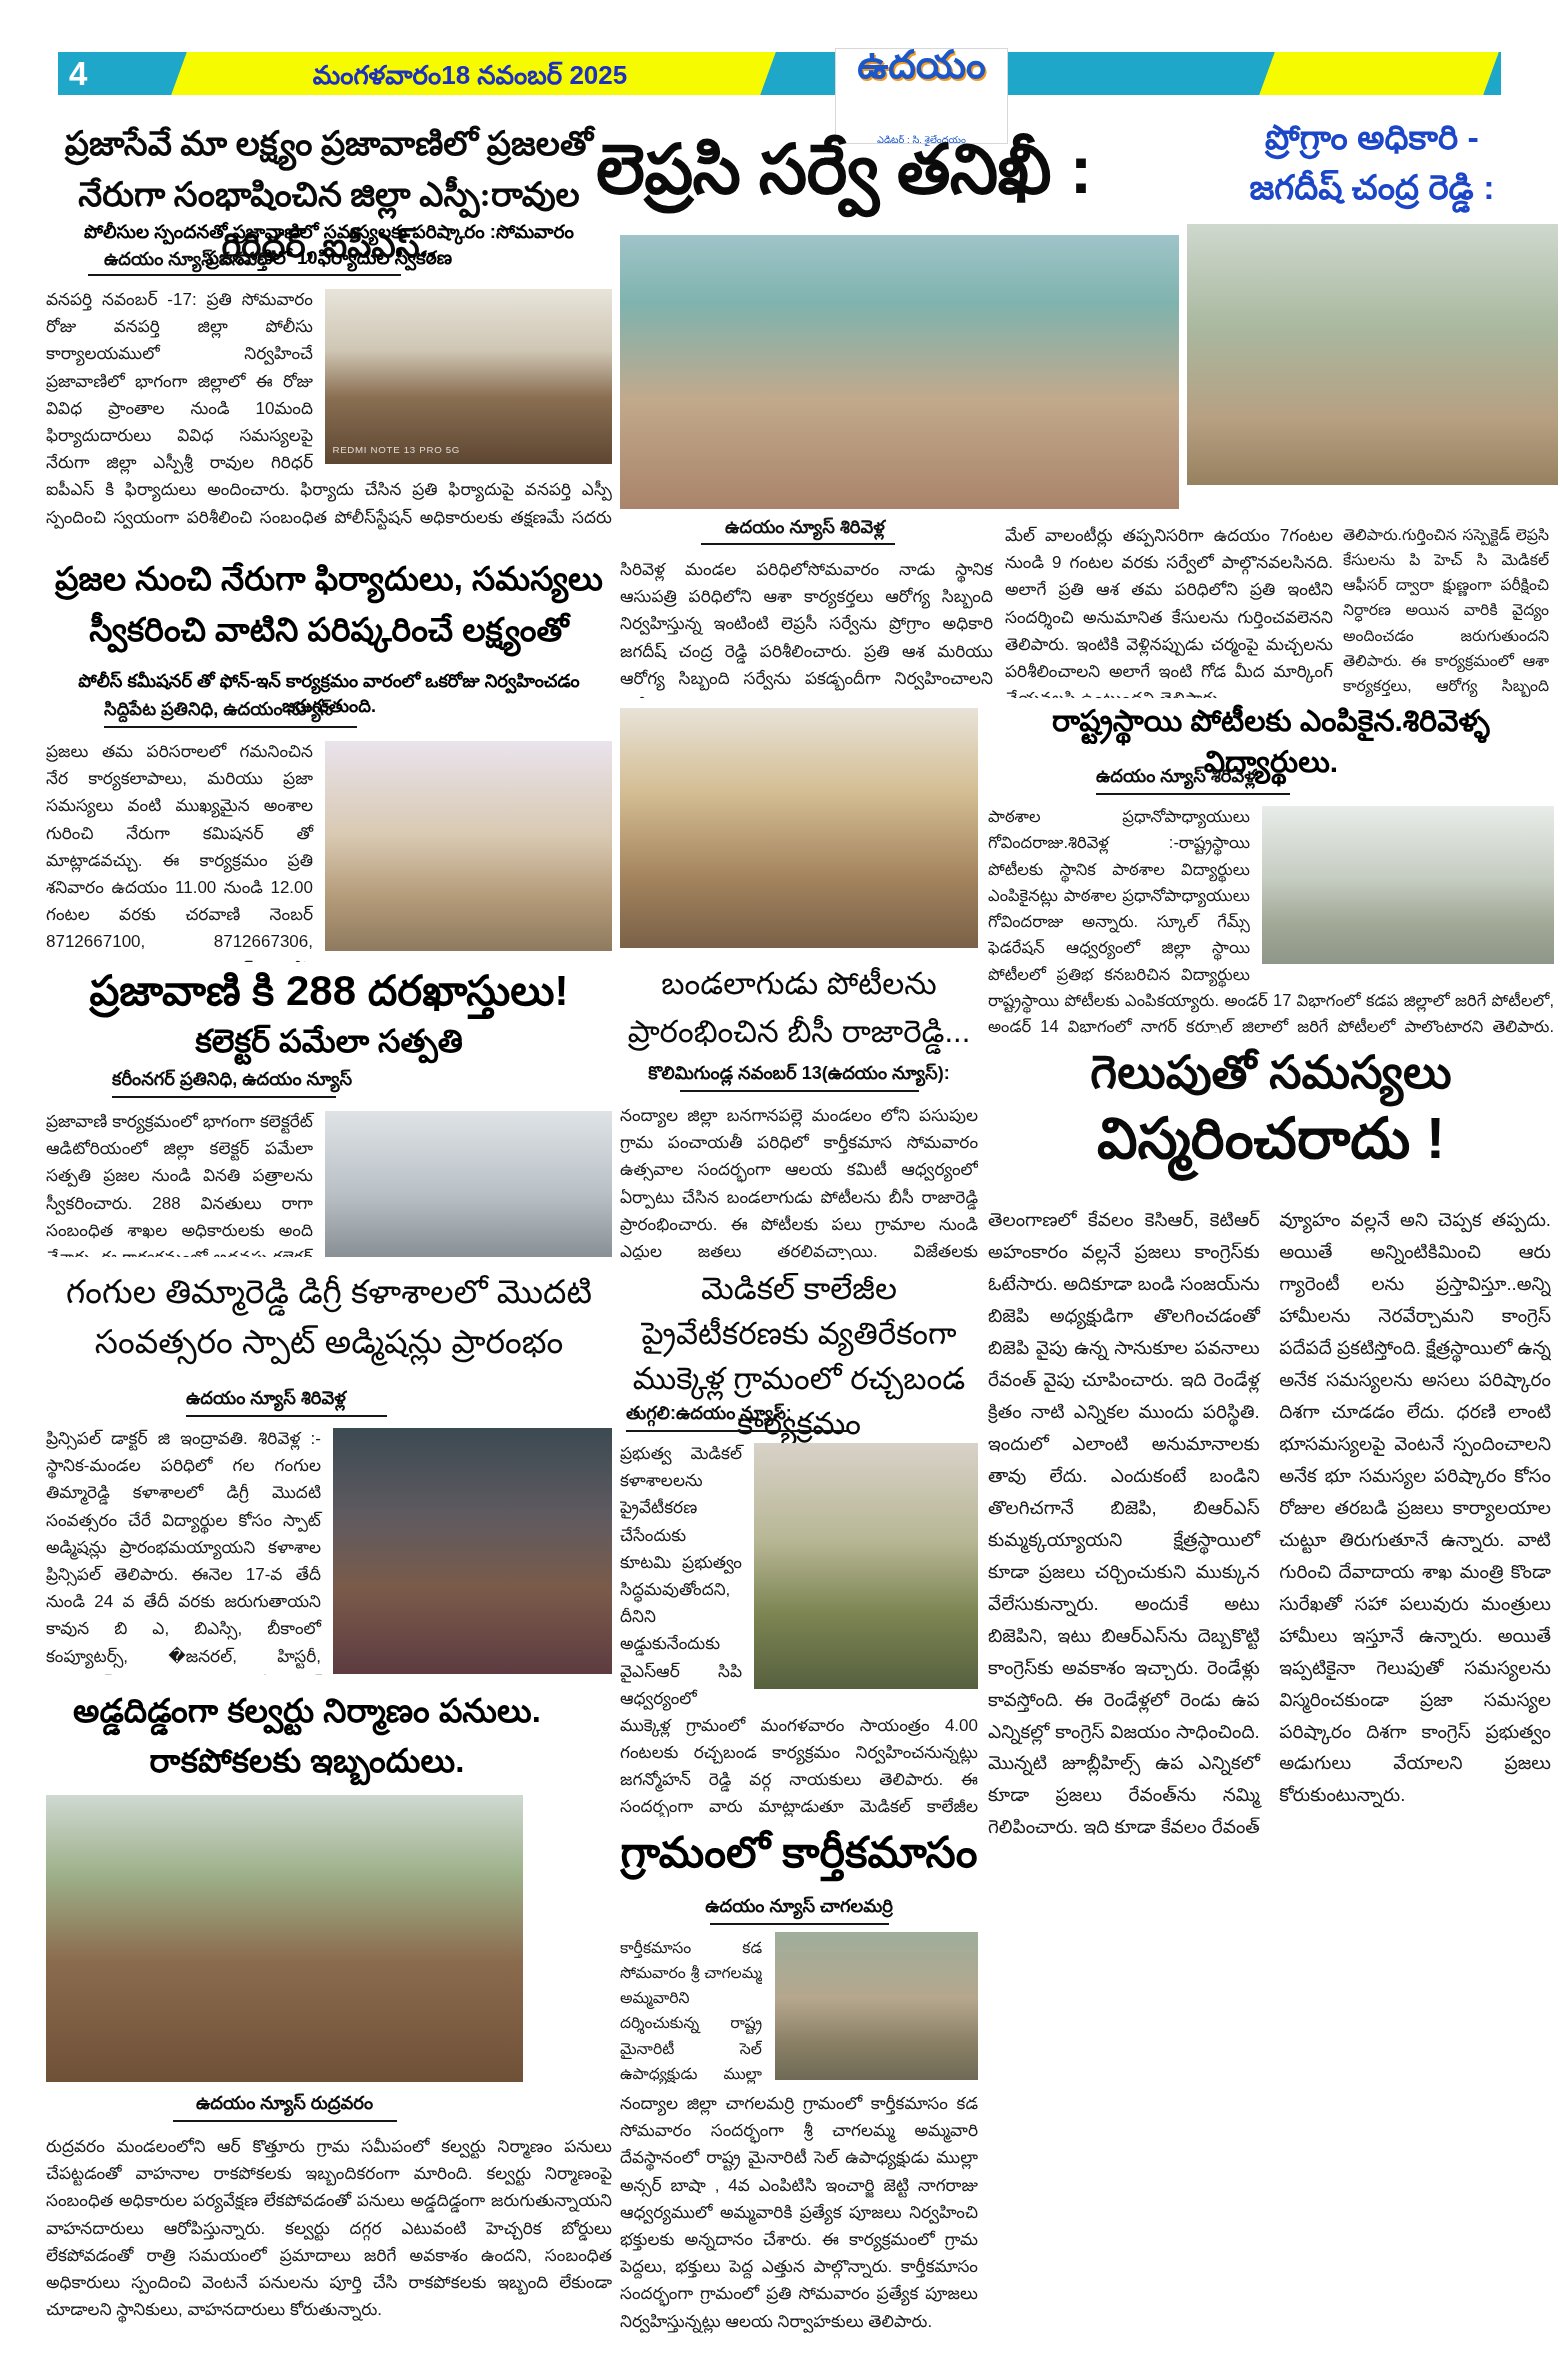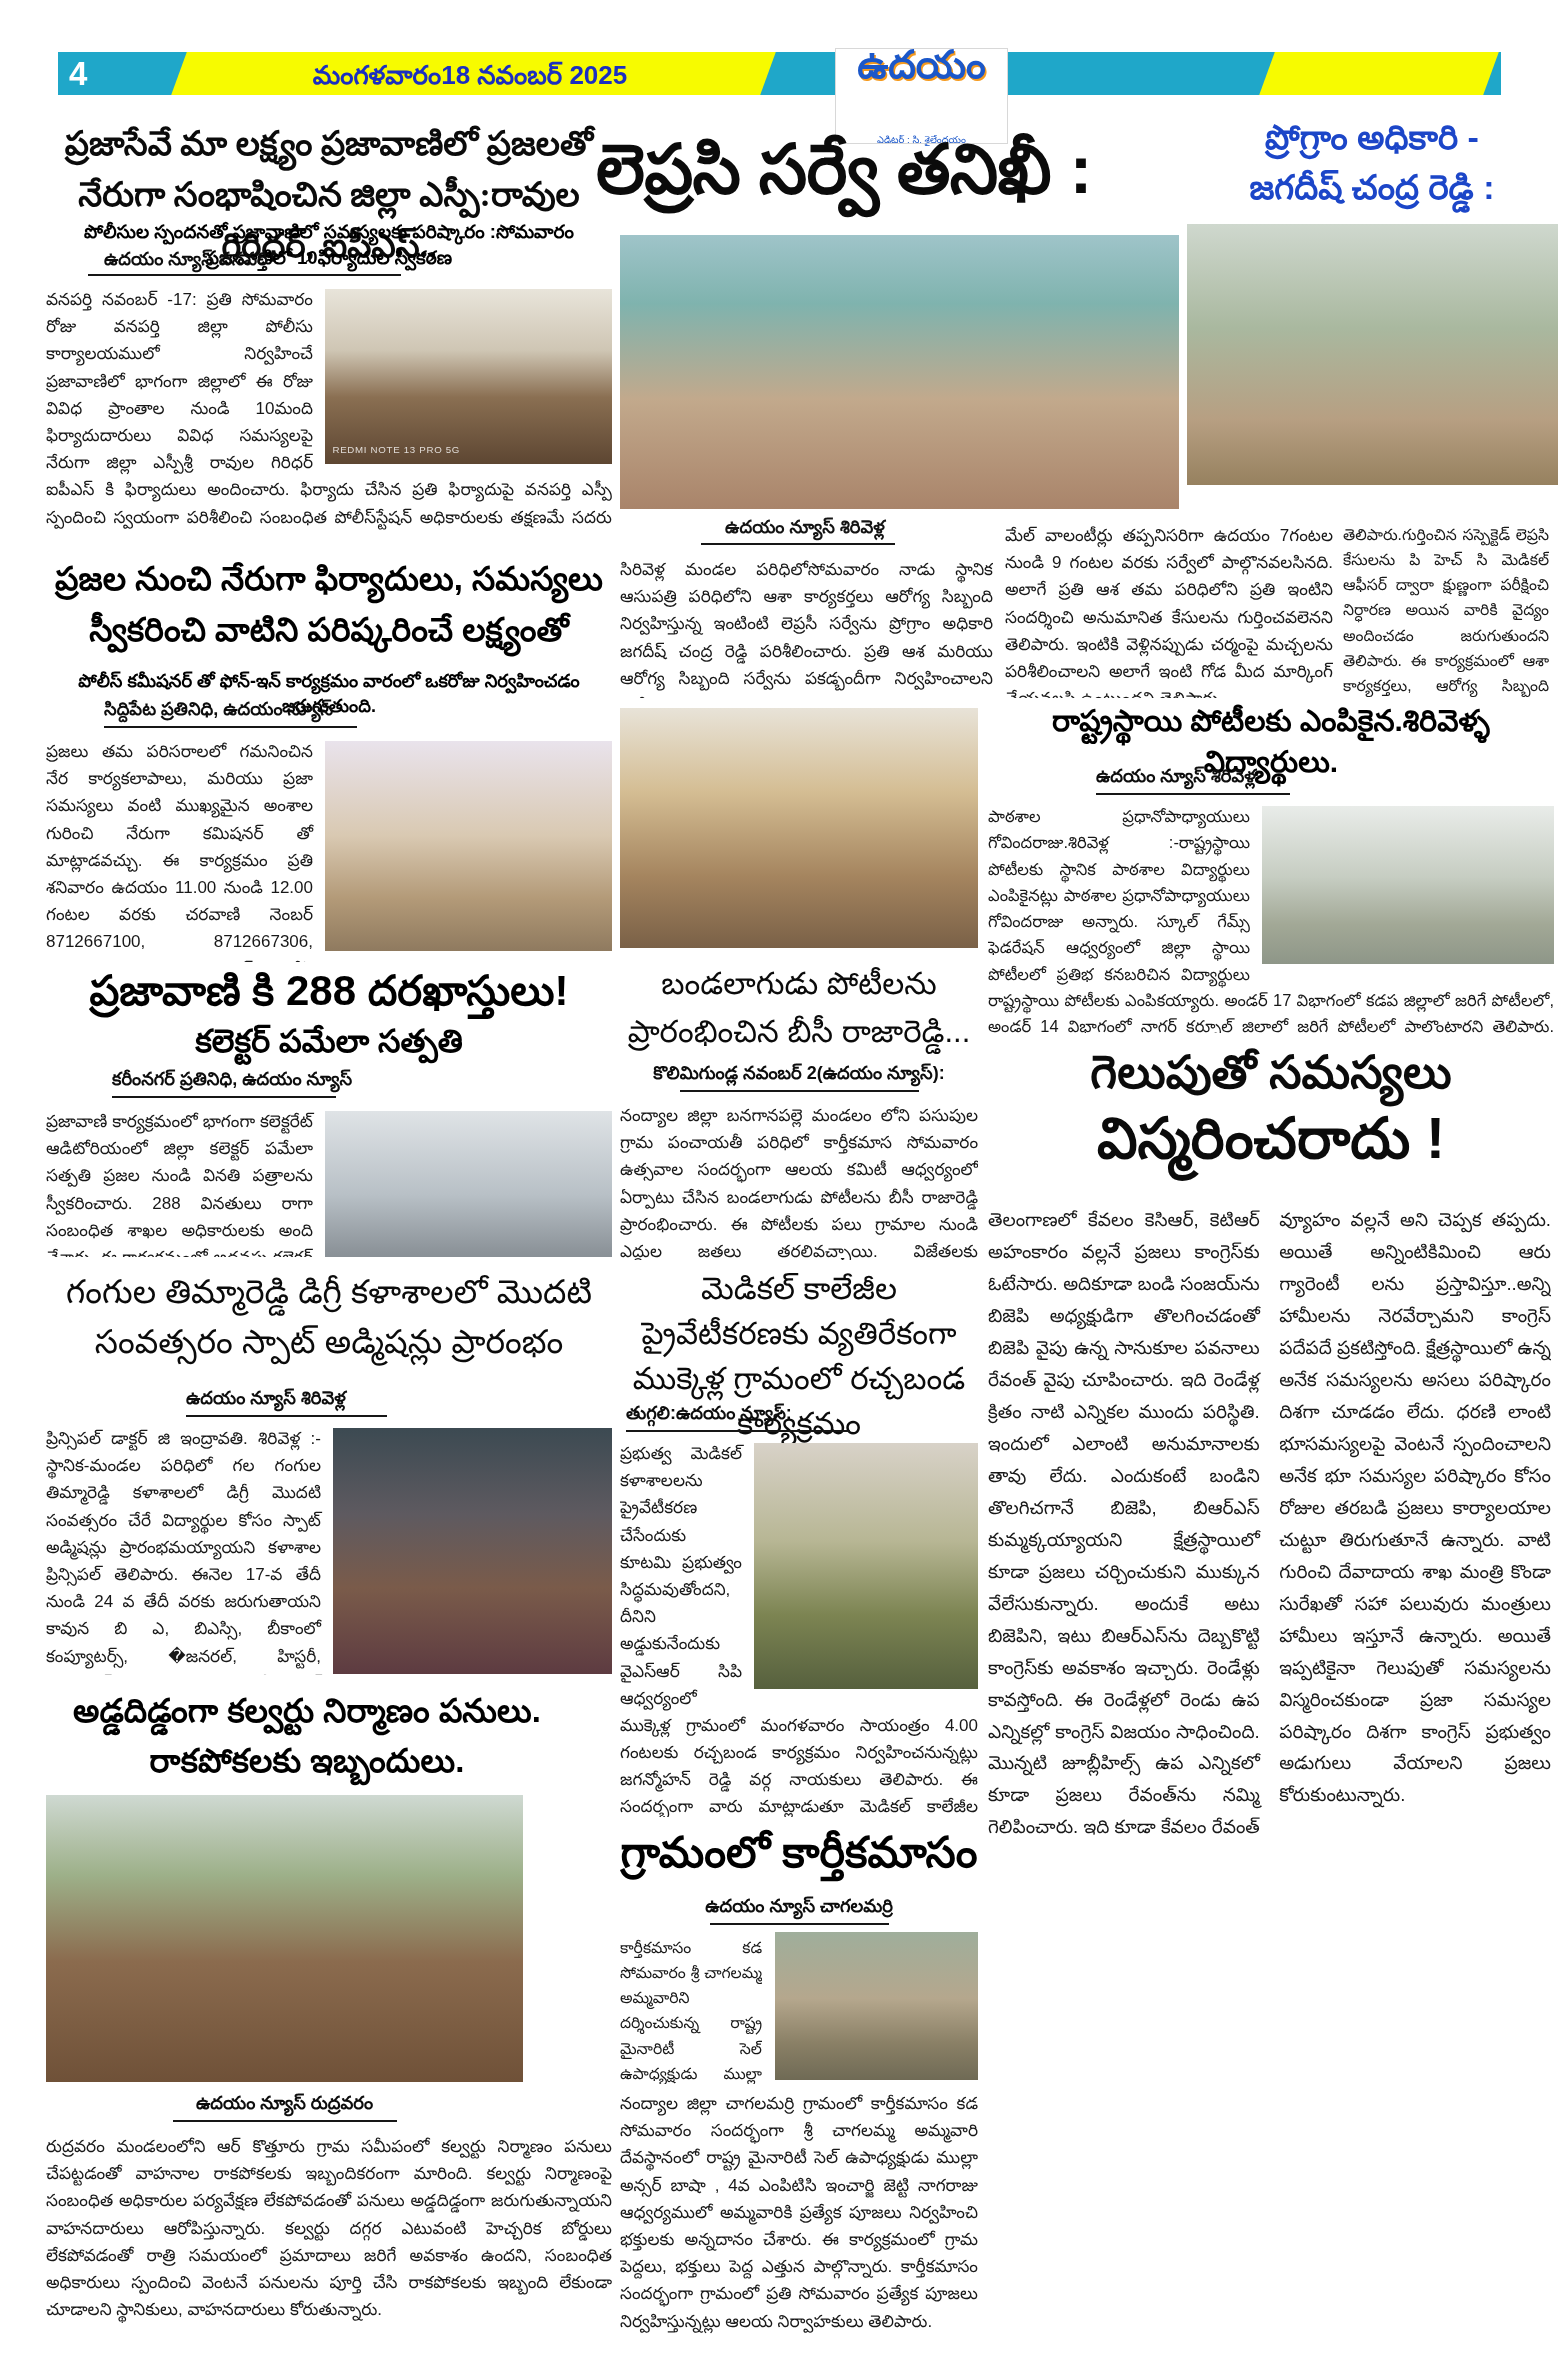--- a/index.html
+++ b/index.html
@@ -85,21 +85,21 @@
   <div class="photo" style="left:620px;top:235px;width:559px;height:274px;background:linear-gradient(180deg,#9fc4c9 0%,#7fb3ae 25%,#c2a98c 60%,#a9846a 100%);"></div>
   <div class="photo" style="left:1187px;top:224px;width:371px;height:261px;background:linear-gradient(180deg,#cfd8ce 0%,#a9b89f 40%,#b79f82 75%,#96815f 100%);"></div>
   <div class="abs capline center" style="left:671px;top:517px;width:268px;">ఉదయం న్యూస్ శిరివెళ్ల</div>
   <div class="abs rule" style="left:701px;top:543px;width:194px;"></div>
   <div class="abs bodytxt just" style="left:620px;top:556px;width:373px;height:142px;overflow:hidden;">సిరివెళ్ల మండల పరిధిలోసోమవారం నాడు స్థానిక ఆసుపత్రి పరిధిలోని ఆశా కార్యకర్తలు ఆరోగ్య సిబ్బంది నిర్వహిస్తున్న ఇంటింటి లెప్రసీ సర్వేను ప్రోగ్రాం అధికారి జగదీష్ చంద్ర రెడ్డి పరిశీలించారు. ప్రతి ఆశ మరియు ఆరోగ్య సిబ్బంది సర్వేను పకడ్బందీగా నిర్వహించాలని ఆదేశించారు.</div>
   <div class="abs bodytxt just" style="left:1005px;top:522px;width:328px;height:176px;overflow:hidden;">మేల్ వాలంటీర్లు తప్పనిసరిగా ఉదయం 7గంటల నుండి 9 గంటల వరకు సర్వేలో పాల్గొనవలసినది. అలాగే ప్రతి ఆశ తమ పరిధిలోని ప్రతి ఇంటిని సందర్శించి అనుమానిత కేసులను గుర్తించవలెనని తెలిపారు. ఇంటికి వెళ్లినప్పుడు చర్మంపై మచ్చలను పరిశీలించాలని అలాగే ఇంటి గోడ మీద మార్కింగ్ చేయవలసి ఉంటుందని తెలిపారు.</div>
   <div class="abs bodytxt just" style="left:1343px;top:522px;width:206px;height:176px;overflow:hidden;font-size:15.7px;">తెలిపారు.గుర్తించిన సస్పెక్టెడ్ లెప్రసి కేసులను పి హెచ్ సి మెడికల్ ఆఫీసర్ ద్వారా క్షుణ్ణంగా పరీక్షించి నిర్ధారణ అయిన వారికి వైద్యం అందించడం జరుగుతుందని తెలిపారు. ఈ కార్యక్రమంలో ఆశా కార్యకర్తలు, ఆరోగ్య సిబ్బంది పాల్గొన్నారు.</div>
 
   <div class="photo" style="left:620px;top:708px;width:358px;height:240px;background:linear-gradient(180deg,#e8e3d8 0%,#d4bd93 35%,#a5855f 70%,#7a6147 100%);"></div>
   <div class="abs h-black center" style="left:620px;top:960px;width:358px;font-size:31px;font-weight:400;line-height:1.55;">బండలాగుడు పోటీలను ప్రారంభించిన బీసీ రాజారెడ్డి...</div>
-  <div class="abs byline center" style="left:620px;top:1063px;width:358px;">కొలిమిగుండ్ల నవంబర్ 2(ఉదయం న్యూస్):</div>
+  <div class="abs byline center" style="left:620px;top:1063px;width:358px;">కొలిమిగుండ్ల నవంబర్ 13(ఉదయం న్యూస్):</div>
   <div class="abs rule" style="left:680px;top:1090px;width:239px;"></div>
   <div class="abs bodytxt just" style="left:620px;top:1102px;width:358px;height:158px;overflow:hidden;">నంద్యాల జిల్లా బనగానపల్లె మండలం లోని పసుపుల గ్రామ పంచాయతీ పరిధిలో కార్తీకమాస సోమవారం ఉత్సవాల సందర్భంగా ఆలయ కమిటీ ఆధ్వర్యంలో ఏర్పాటు చేసిన బండలాగుడు పోటీలను బీసీ రాజారెడ్డి ప్రారంభించారు. ఈ పోటీలకు పలు గ్రామాల నుండి ఎద్దుల జతలు తరలివచ్చాయి. విజేతలకు బహుమతులు అందజేయనున్నట్లు నిర్వాహకులు తెలిపారు. ఈ కార్యక్రమంలో సర్పంచ్, గ్రామ పెద్దలు, యువకులు పెద్ద ఎత్తున పాల్గొన్నారు.</div>
 
   <div class="abs h-black center" style="left:620px;top:1267px;width:358px;font-size:31px;font-weight:400;line-height:1.45;">మెడికల్ కాలేజీల ప్రైవేటీకరణకు వ్యతిరేకంగా ముక్కెళ్ల గ్రామంలో రచ్చబండ కార్యక్రమం</div>
   <div class="abs byline" style="left:626px;top:1403px;">తుగ్గలి:ఉదయం న్యూస్:</div>
   <div class="abs rule" style="left:626px;top:1430px;width:224px;"></div>
   <div class="abs bodytxt just" style="left:620px;top:1440px;width:358px;height:377px;overflow:hidden;">
     <div class="ph-r" style="width:224px;height:246px;background:linear-gradient(180deg,#d8d2c8 0%,#b7b694 40%,#7c8452 70%,#56603e 100%);"></div>
     <span>ప్రభుత్వ మెడికల్ కళాశాలలను ప్రైవేటీకరణ చేసేందుకు కూటమి ప్రభుత్వం సిద్ధమవుతోందని, దీనిని అడ్డుకునేందుకు వైఎస్ఆర్ సిపి ఆధ్వర్యంలో ముక్కెళ్ల గ్రామంలో మంగళవారం సాయంత్రం 4.00 గంటలకు రచ్చబండ కార్యక్రమం నిర్వహించనున్నట్లు జగన్మోహన్ రెడ్డి వర్గ నాయకులు తెలిపారు. ఈ సందర్భంగా వారు మాట్లాడుతూ మెడికల్ కాలేజీల ప్రైవేటీకరణను ప్రభుత్వం వెంటనే ఉపసంహరించుకోవాలని డిమాండ్ చేశారు. ప్రజారోగ్యాన్ని ప్రభుత్వం గాలికి వదిలేస్తోందని విమర్శించారు. ఈ కార్యక్రమంలో మండల నాయకులు, గ్రామ ప్రజలు పెద్ద ఎత్తున పాల్గొనాలని కోరారు. అని వారు తెలియజేశారు.</span>
   </div>

